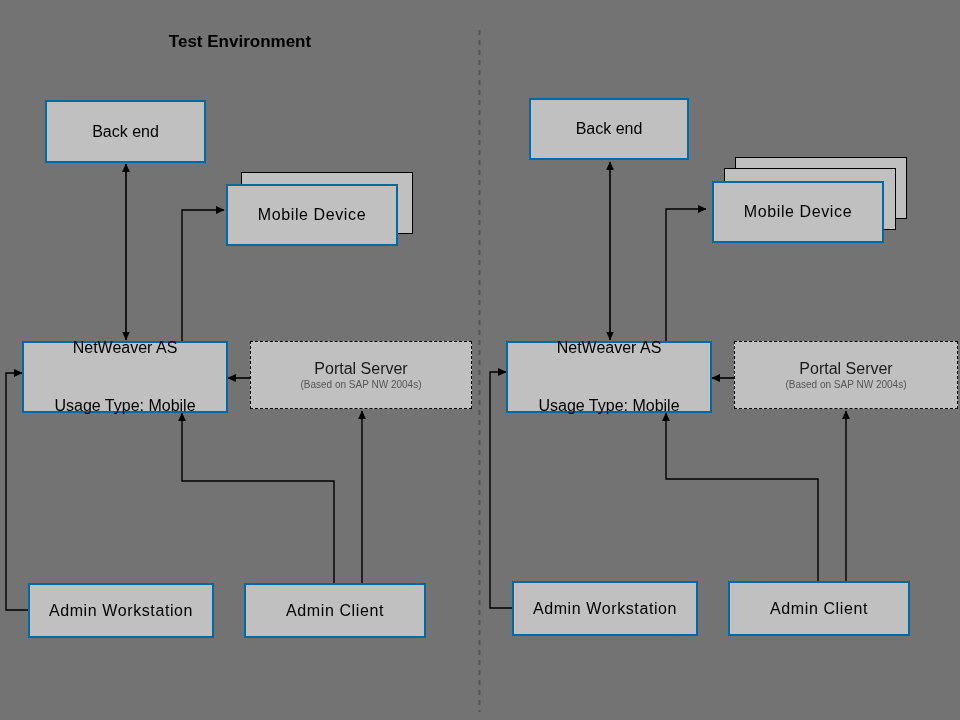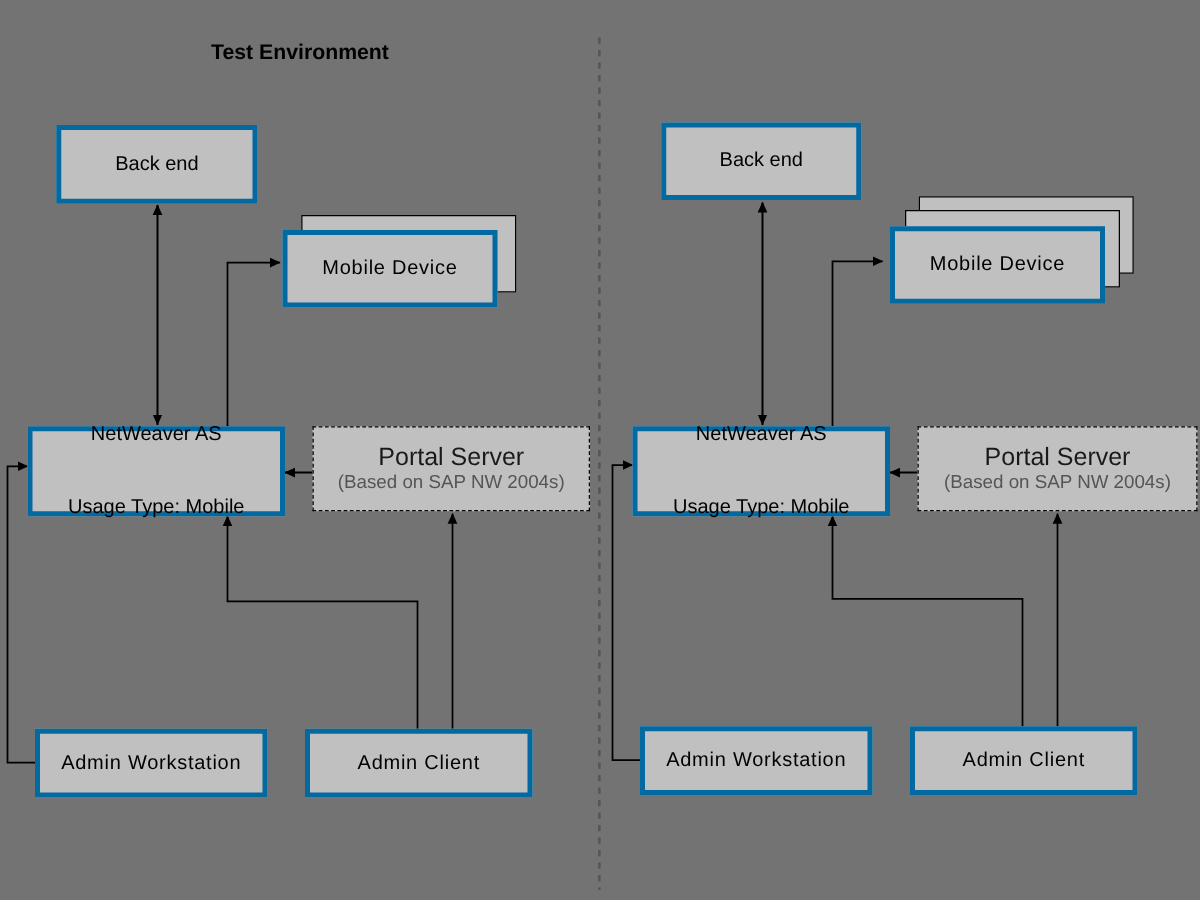--- a/index.html
+++ b/index.html
@@ -37,46 +37,46 @@
     color: #000000;
     text-align: center;
     white-space: nowrap;
     letter-spacing: 0px;
   }
 
   .node {
     position: absolute;
     box-sizing: border-box;
     background: #c0c0c0;
-    border: 4px solid #0369a1;
+    border: 2px solid #0369a1;
     display: flex;
     flex-direction: column;
     align-items: center;
     justify-content: center;
     color: #000000;
     font-family: "Liberation Sans", sans-serif;
     font-size: 16px;
     line-height: 1.12;
     text-align: center;
     white-space: nowrap;
   }
   .node .l1 { display: block; }
   .node .l2 { display: block; margin-top: 40px; }
 
   .node.dashed {
     border: 1px dashed #000000;
     color: #3a3a3a;
   }
   .node.dashed .l1 {
     color: #1a1a1a;
-    font-size: 20px;
+    font-size: 16px;
   }
   .node.dashed .l2 {
     color: #555555;
-    font-size: 15px;
+    font-size: 10px;
     margin-top: 1px;
   }
 
   .stack-back {
     position: absolute;
     box-sizing: border-box;
     background: #c0c0c0;
     border: 1px solid #000000;
   }
 

